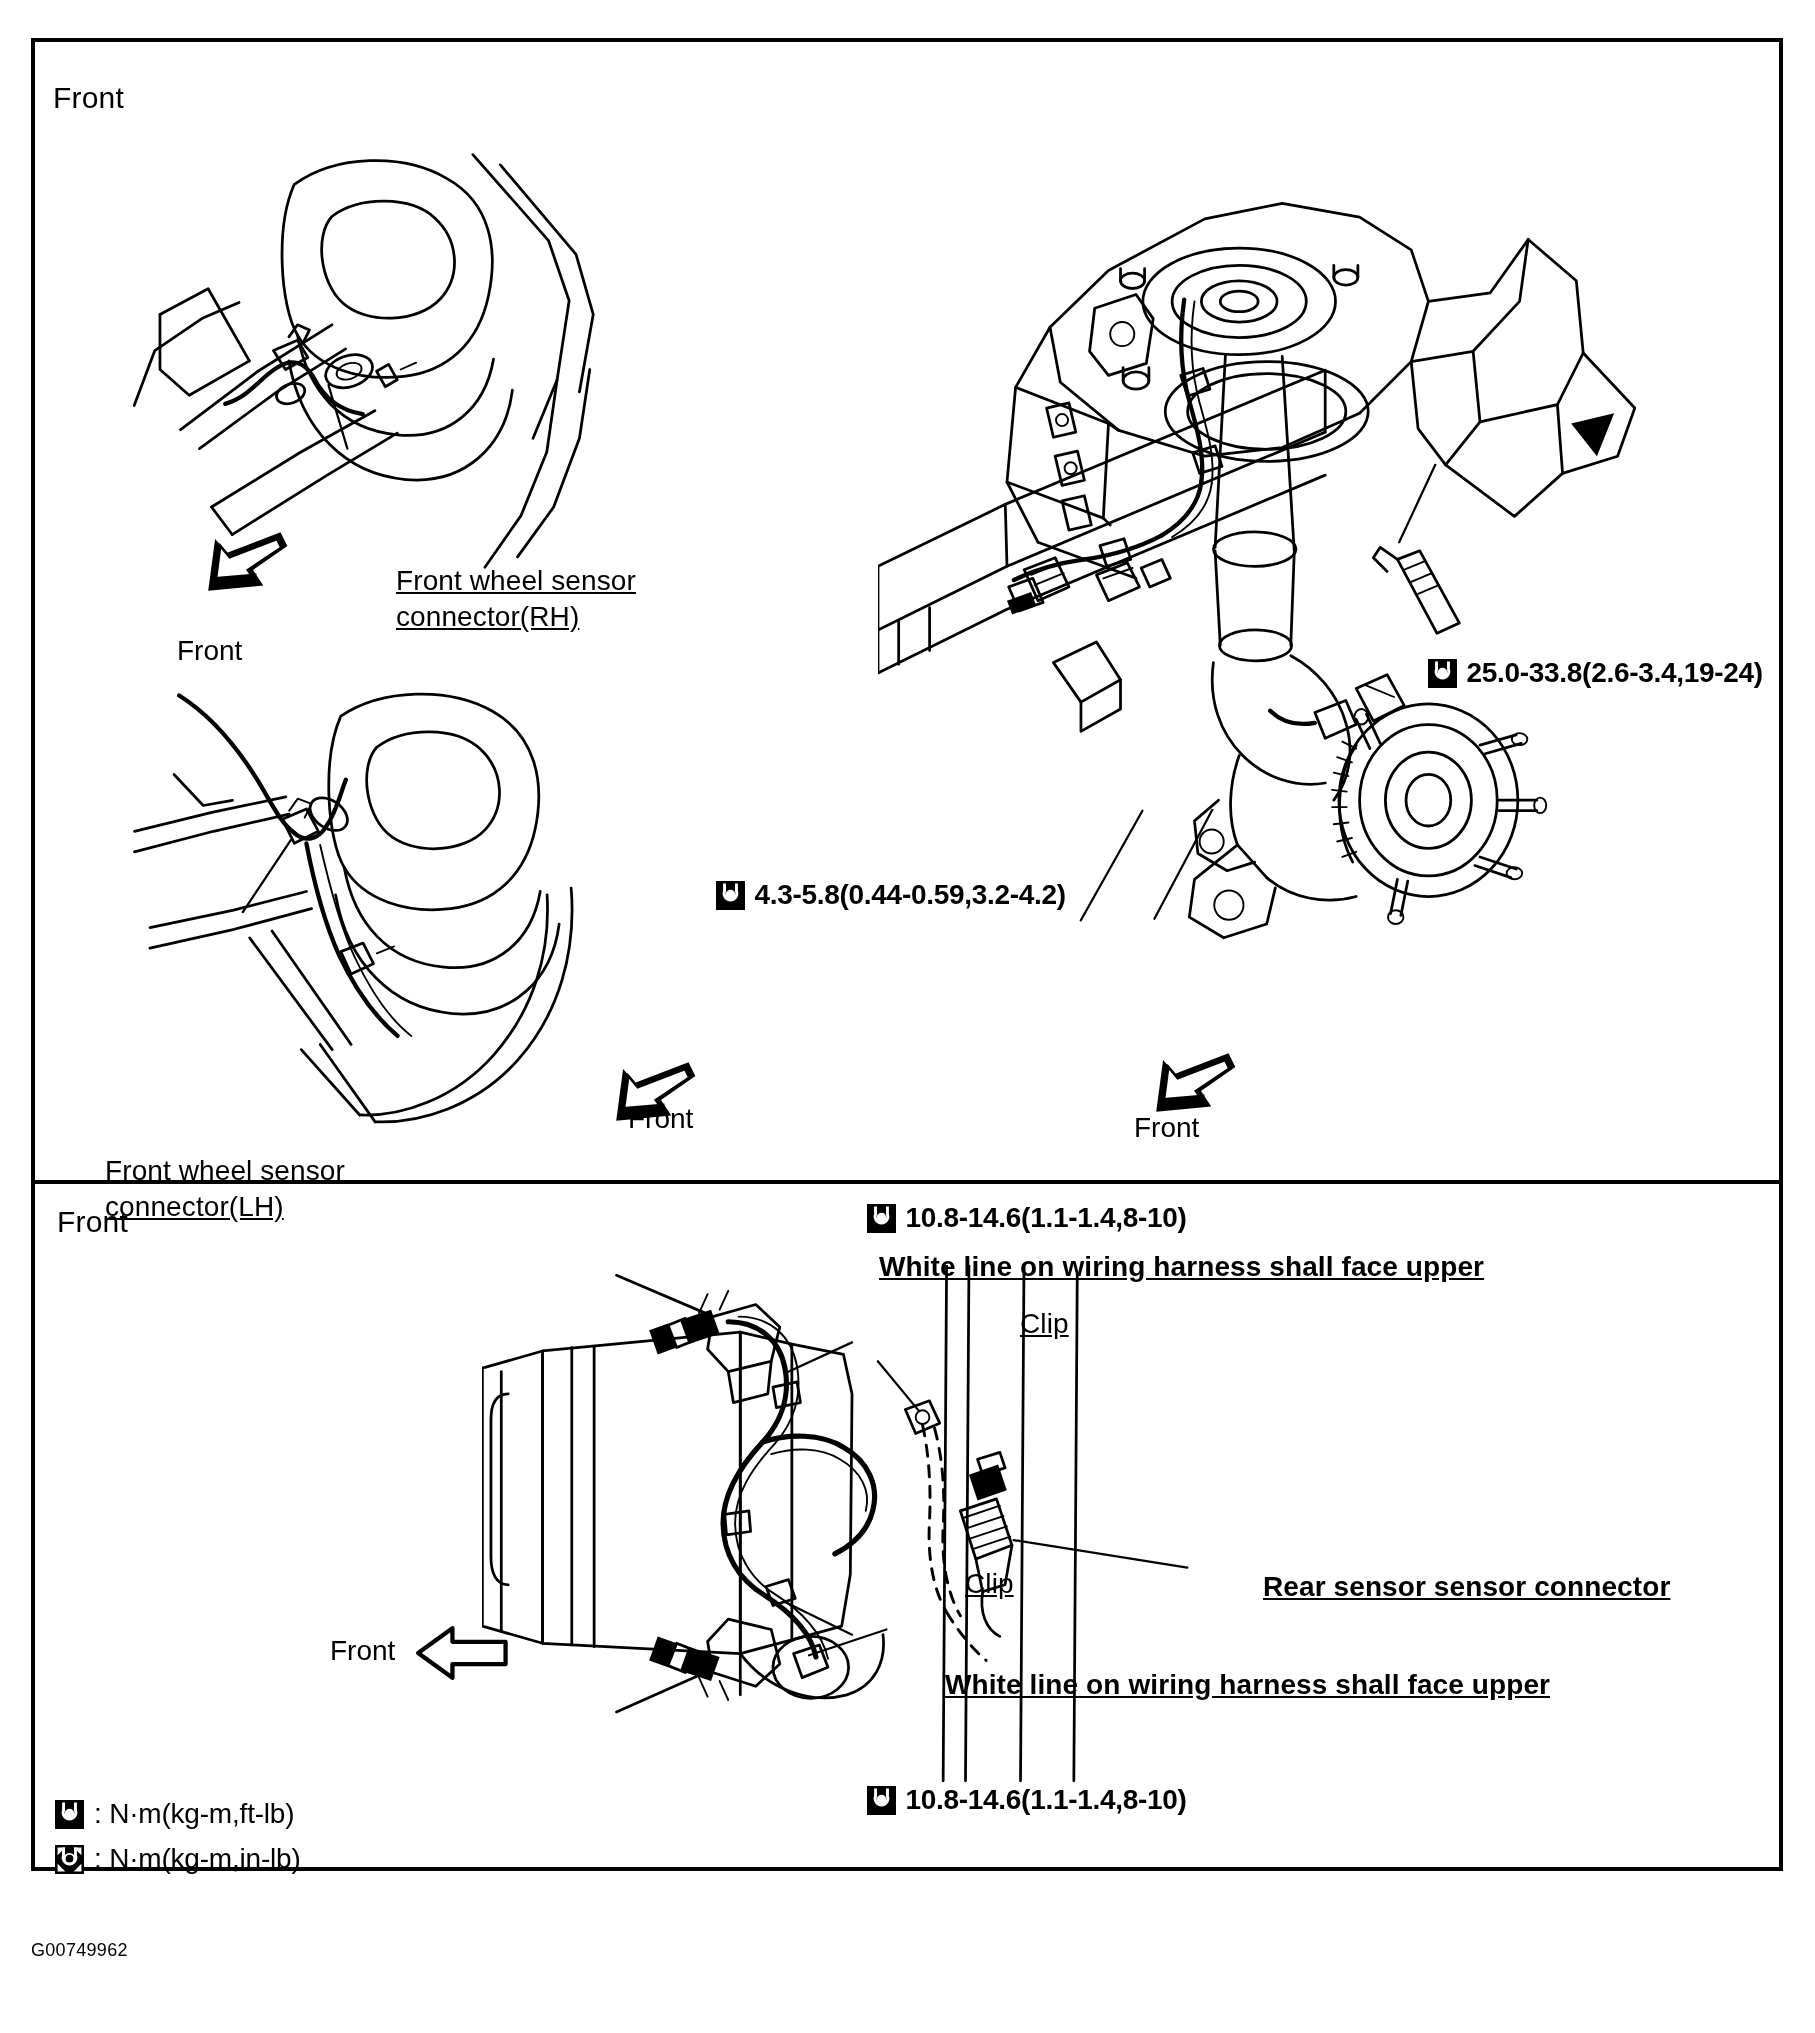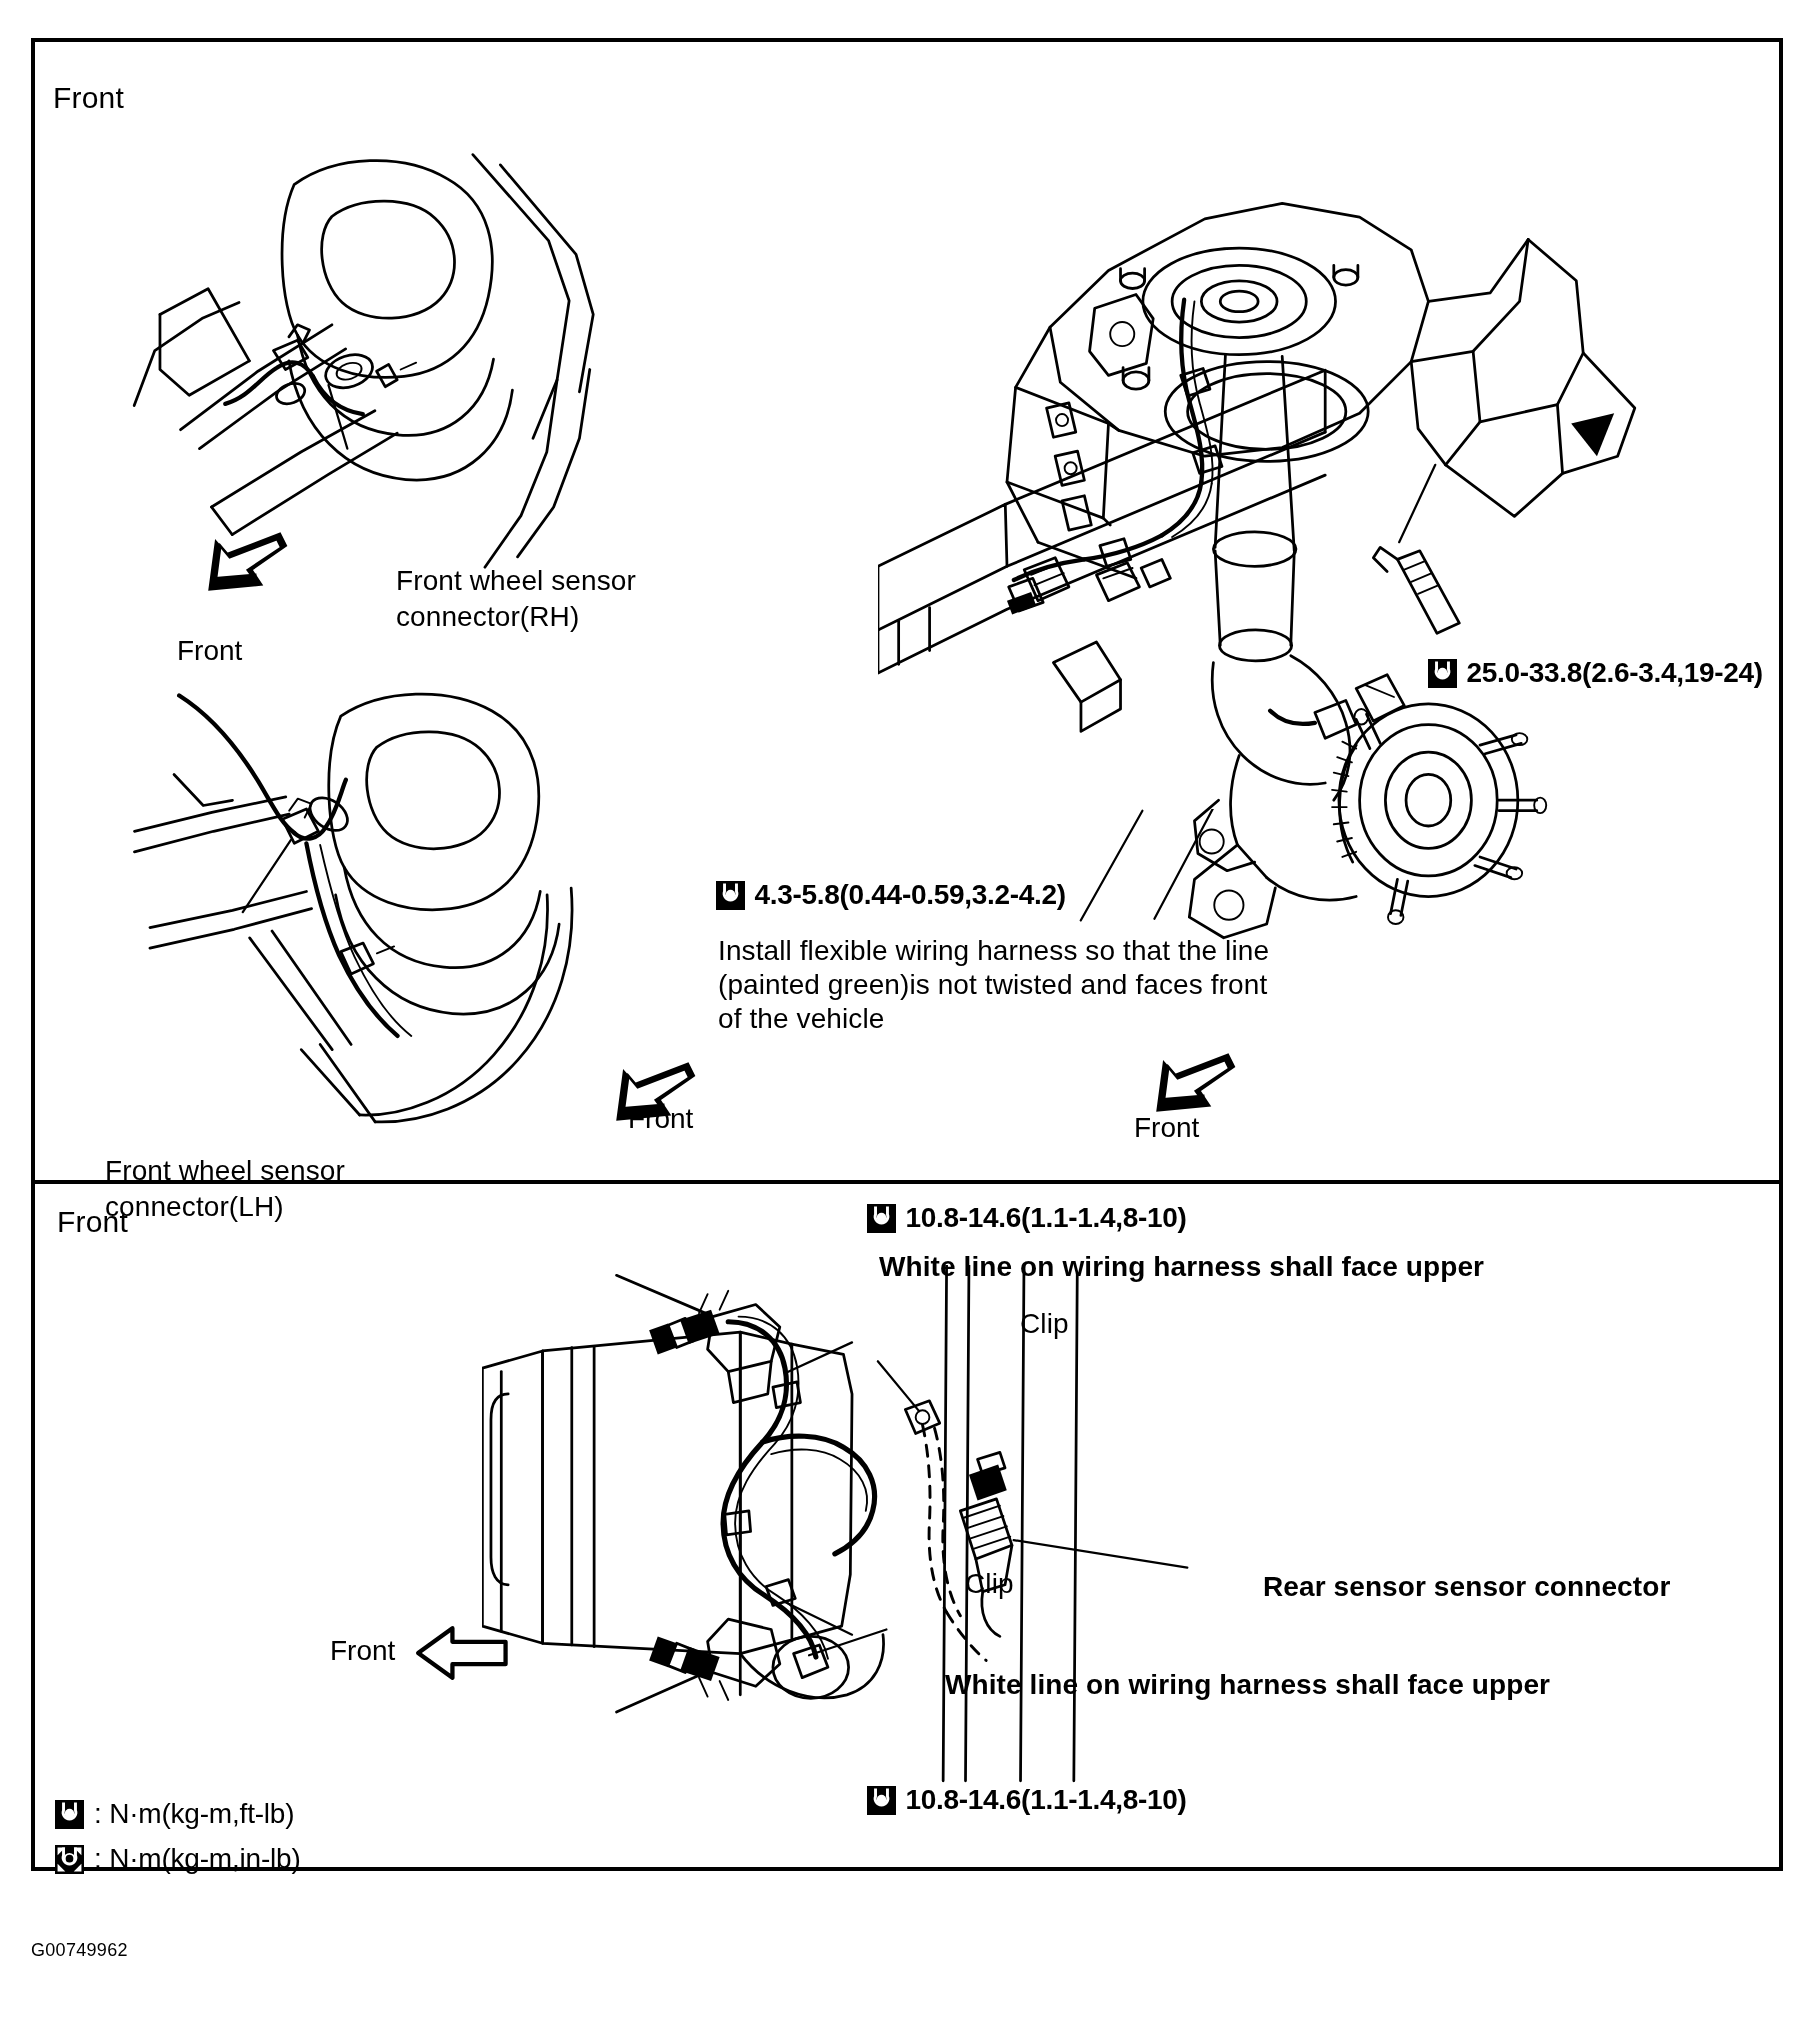--- a/index.html
+++ b/index.html
@@ -50,20 +50,21 @@
   #rear-title  { left: 57px; top: 1205px; }
 
   
   .label {
     position: absolute;
     font-size: 28px;
     font-weight: 400;
     line-height: 36px;
     white-space: pre-line;
     letter-spacing: 0.1px;
+    text-decoration: underline;
   }
   .label.bold {
     font-weight: bold;
     white-space: nowrap;
   }
   .label.tight { line-height: 34px; }
 
   
   .spec {
     position: absolute;
@@ -411,23 +412,20 @@
     <span>
       <svg class="wrench-icon" viewBox="0 0 34 34">
         <rect x="0" y="0" width="34" height="34" fill="#000"></rect>
         <path d="M10 3 L 10 12 A 7.5 7.5 0 1 0 24 12 L 24 3" fill="none" stroke="#fff" stroke-width="3.4"></path>
         <circle cx="17" cy="16" r="5.6" fill="#fff"></circle>
       </svg>
     </span>
     <span class="spec-val">4.3-5.8(0.44-0.59,3.2-4.2)</span>
   </div>
 
-  <div class="label tight" style="left:718px; top:934px;">Install flexible wiring harness so that the line
-(painted green)is not twisted and faces front
-of the vehicle</div>
 
   <div class="drawing" style="left:1075px; top:809px;">
     <svg width="224" height="120" viewBox="0 0 260 140">
       <path class="leader" d="M6 130 L 78 2"></path>
       <path class="leader" d="M92 128 L 160 0"></path>
     </svg>
   </div>
 
   <div class="arrow" style="left:1144px; top:1048px;">
     <svg width="95" height="74" viewBox="0 0 110 86">

